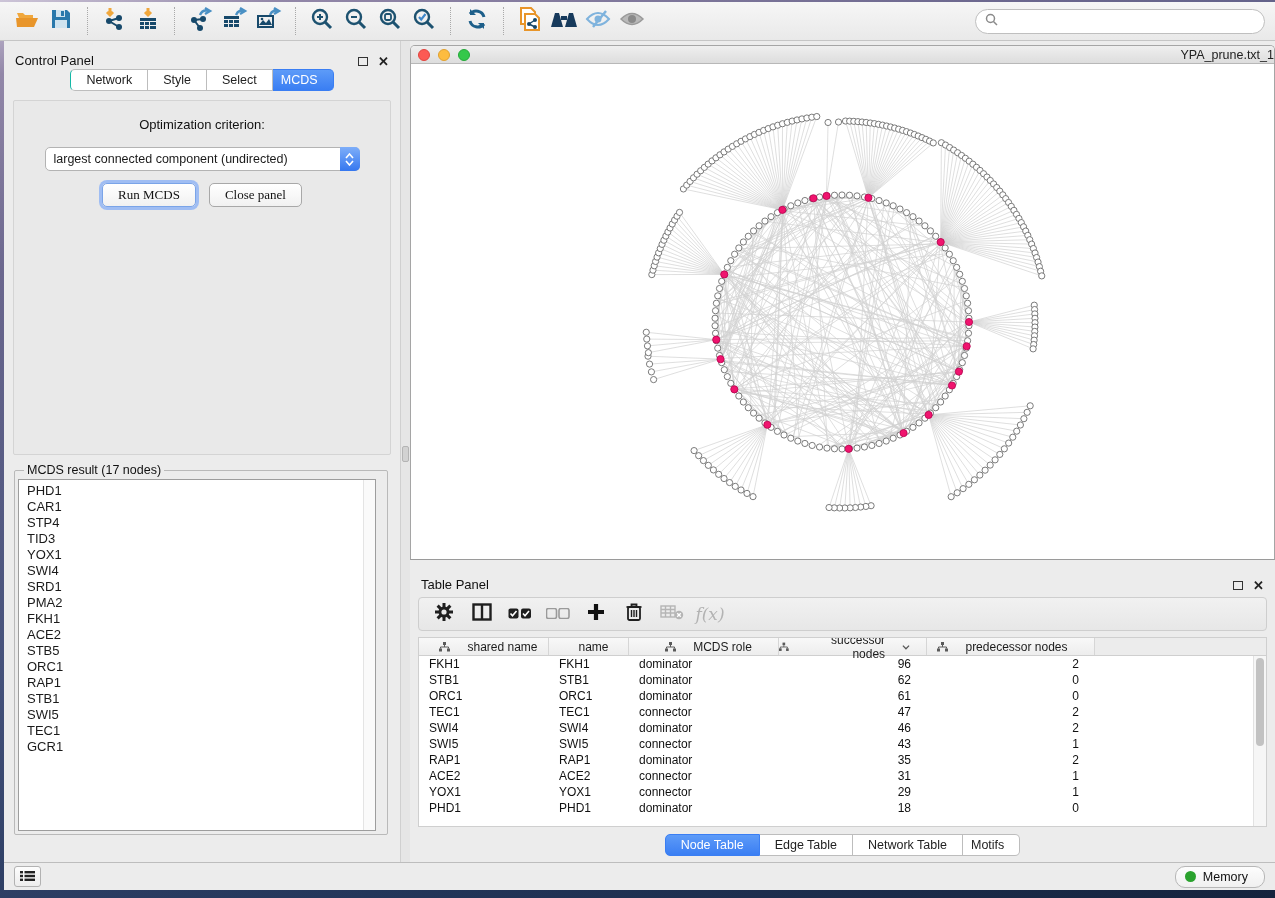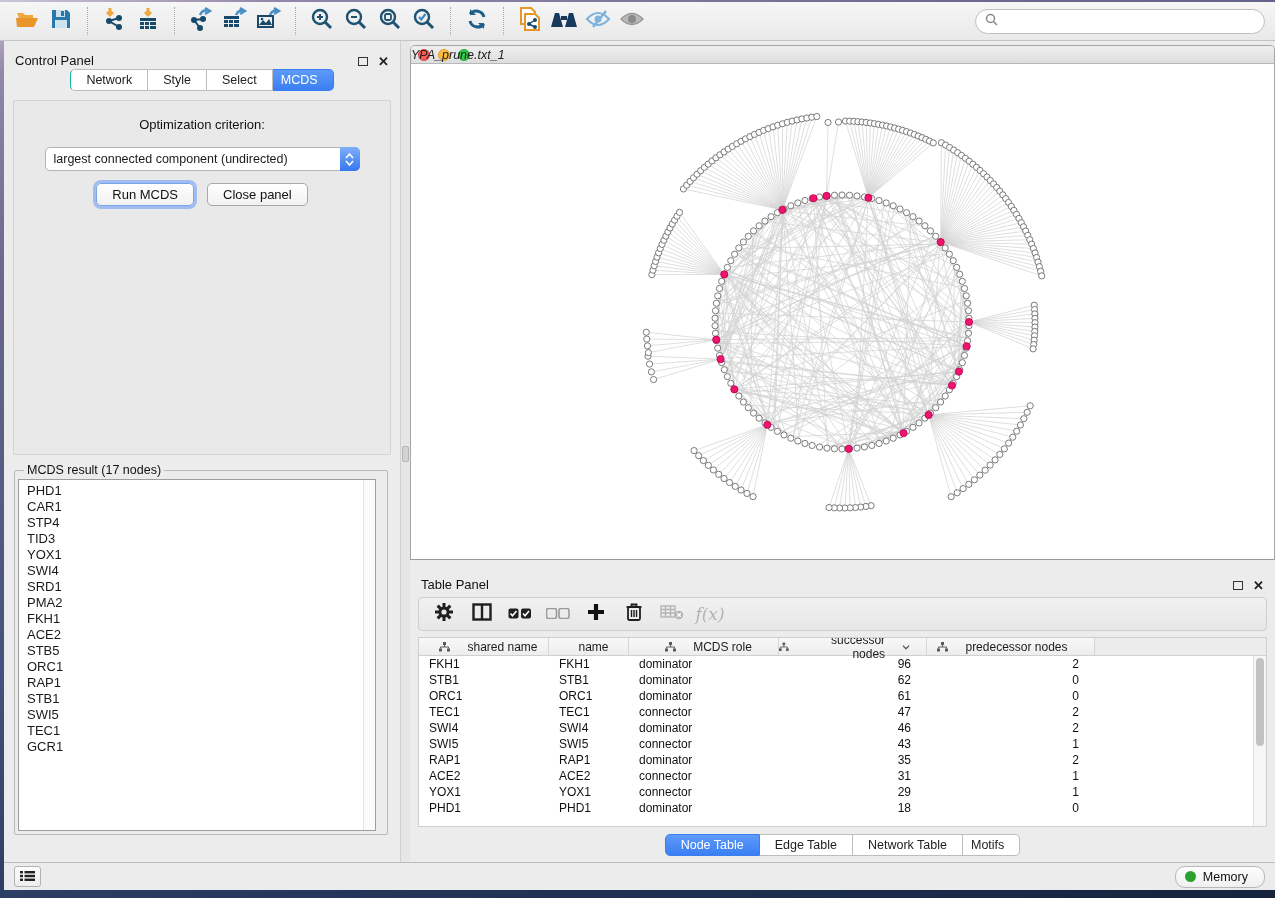--- a/index.html
+++ b/index.html
@@ -38,21 +38,21 @@
     display:flex; flex-direction:column; align-items:center; padding-top:16px; }
   .opt-label { font-size:13px; color:#111; }
   .combo { margin-top:15px; width:315px; height:24px; background:#fff; border:1px solid #b3b3b3; border-radius:5px;
     display:flex; align-items:center; position:relative; }
   .combo .combo-text { flex:1; font-size:12.5px; padding:0 8px; white-space:nowrap; overflow:hidden; }
   .combo .stepper { width:20px; height:24px; margin:-1px -1px -1px 0; border-radius:0 5px 5px 0;
     background:linear-gradient(#7eaef9,#3577ef); display:flex; flex-direction:column; align-items:center; justify-content:center; gap:1px; }
   .combo .stepper svg { display:block; }
   .btn-row { margin-top:12px; display:flex; gap:13px; }
   .push-btn { background:linear-gradient(#ffffff,#f1f1f1); border:1px solid #a8a8a8; border-radius:5px;
-    font-size:13px; padding:3px 15px; color:#111; font-family:Liberation Sans, sans-serif; }
+    font-size:13px; padding:3px 15px; color:#111; font-family:Liberation Serif, serif; }
   .push-btn.focused { box-shadow:0 0 0 3px rgba(110,160,250,.6); border-color:#7aa4e8; }
 
   .mcds-fieldset { margin:8px 12px 0 10px; border:1px solid #b9b9b9; border-radius:2px; padding:2px 11px 3px 3px; }
   .mcds-fieldset legend { font-size:12.5px; padding:0 3px; margin-left:6px; color:#111; }
   .mcds-list { position:relative; background:#fff; border:1px solid #9d9d9d; height:352px; overflow:hidden;
     font-size:13px; line-height:16px; padding:3px 0 0 8px; }
   .mcds-list .scroll-track { position:absolute; top:0; right:0; width:12px; bottom:0; background:#fafafa; border-left:1px solid #e4e4e4; }
 
   .v-splitter { position:absolute; left:401px; top:41px; width:9px; bottom:36px; background:#e6e6e6; }
   .v-splitter .grip { position:absolute; top:405px; left:1px; width:7px; height:16px; background:#d2d2d2; border:1px solid #b4b4b4; border-radius:2px; }
@@ -61,21 +61,21 @@
   .right-area { position:absolute; left:410px; right:0; top:41px; bottom:36px; background:#ececec; }
   .net-window { position:absolute; top:4px; left:0; right:0; height:515px; border:1px solid #a5a5a5; border-bottom:1px solid #9a9a9a;
     border-radius:5px 5px 0 0; overflow:hidden; background:#fff; }
   .net-titlebar { height:18px; background:linear-gradient(#efefef,#dddddd); border-bottom:1px solid #b8b8b8;
     display:flex; align-items:center; padding:0 7px; position:relative; }
   .traffic { display:flex; gap:8px; }
   .light { width:12px; height:12px; border-radius:50%; }
   .light.red { background:#fc5a54; border:1px solid #e0443e; }
   .light.yellow { background:#fdbc40; border:1px solid #e0a02f; }
   .light.green { background:#34c84a; border:1px solid #24a839; }
-  .net-title { position:absolute; left:0; right:0; text-align:left; font-size:12.5px; color:#222;font-style:italic; }
+  .net-title { position:absolute; left:0; right:0; text-align:right; font-size:12.5px; color:#222; }
   .net-canvas { width:100%; height:497px; background:#fff; }
 
   
   .table-panel { position:absolute; left:0; right:0; top:524px; bottom:0; background:#ececec; }
   .table-toolbar { margin:5px 8px 0 8px; height:34px; border:1px solid #cecece; border-radius:4px;
     background:linear-gradient(#f1f1f1,#e7e7e7); display:flex; align-items:center; gap:0; padding:0 6px; }
   .tt-btn { width:38px; height:32px; display:flex; align-items:center; justify-content:center; }
   .fx-glyph { font-family:"DejaVu Serif", serif; font-style:italic; font-size:17px; color:#b3b3b3; }
 
   .data-table { position:relative; margin:6px 8px 0 8px; height:190px; background:#fff; border:1px solid #cfcfcf; overflow:hidden; }

